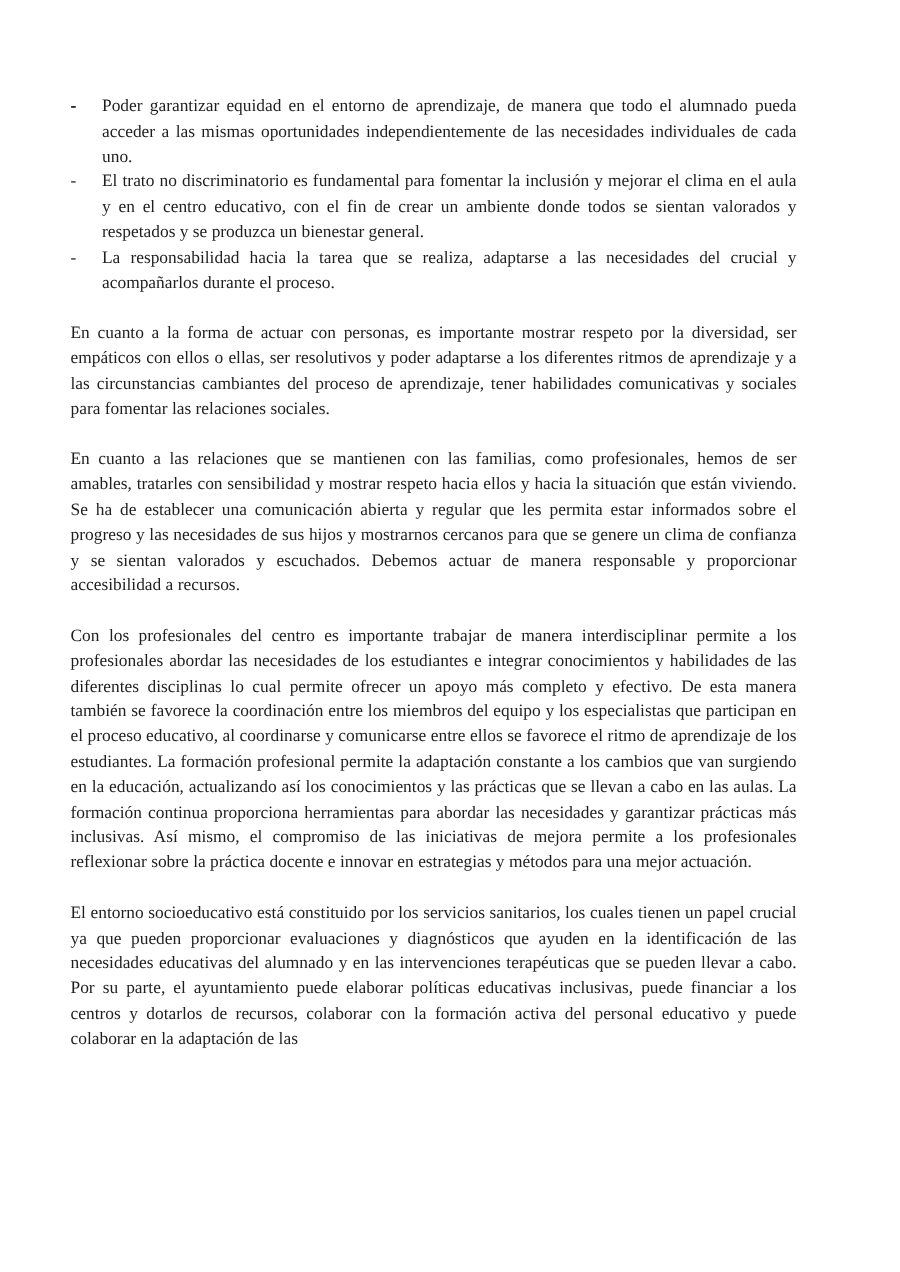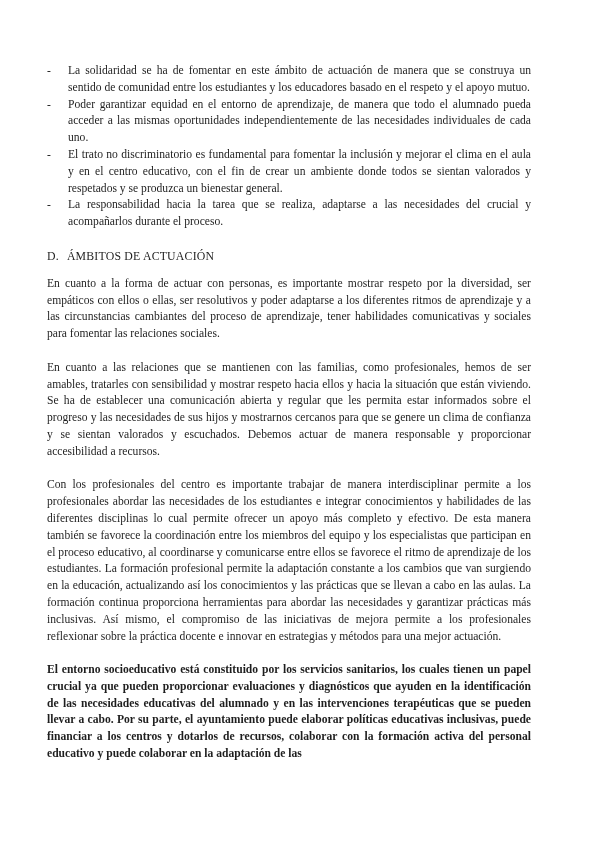--- a/index.html
+++ b/index.html
@@ -50,51 +50,46 @@
   }
   h2.heading .h-num {
     margin-right: 8px;
   }
   p.body-par {
     margin: 0 0 16.8px 0;
     text-align: justify;
   }
   p.body-par:last-child {
     margin-bottom: 16px;
-    font-weight: bold;
   }
 </style>
 </head>
 <body>
 
 <div class="page">
   <div class="content">
 
     <ul class="bullet-list">
       <li>
         <span class="marker">-</span>
-        <span>La solidaridad se ha de fomentar en este ámbito de actuación de manera que se construya un sentido de comunidad entre los estudiantes y los educadores basado en el respeto y el apoyo mutuo.</span>
       </li>
       <li>
         <span class="marker">-</span>
         <span>Poder garantizar equidad en el entorno de aprendizaje, de manera que todo el alumnado pueda acceder a las mismas oportunidades independientemente de las necesidades individuales de cada uno.</span>
       </li>
       <li>
         <span class="marker">-</span>
         <span>El trato no discriminatorio es fundamental para fomentar la inclusión y mejorar el clima en el aula y en el centro educativo, con el fin de crear un ambiente donde todos se sientan valorados y respetados y se produzca un bienestar general.</span>
       </li>
       <li>
         <span class="marker">-</span>
         <span>La responsabilidad hacia la tarea que se realiza, adaptarse a las necesidades del crucial y acompañarlos durante el proceso.</span>
       </li>
     </ul>
 
-    <h2 class="heading">
-      <span class="h-num">D.</span><span class="h-title">ÁMBITOS DE ACTUACIÓN</span>
-    </h2>
 
     <p class="body-par">En cuanto a la forma de actuar con personas, es importante mostrar respeto por la diversidad, ser empáticos con ellos o ellas, ser resolutivos y poder adaptarse a los diferentes ritmos de aprendizaje y a las circunstancias cambiantes del proceso de aprendizaje, tener habilidades comunicativas y sociales para fomentar las relaciones sociales.</p>
     <p class="body-par">En cuanto a las relaciones que se mantienen con las familias, como profesionales, hemos de ser amables, tratarles con sensibilidad y mostrar respeto hacia ellos y hacia la situación que están viviendo. Se ha de establecer una comunicación abierta y regular que les permita estar informados sobre el progreso y las necesidades de sus hijos y mostrarnos cercanos para que se genere un clima de confianza y se sientan valorados y escuchados. Debemos actuar de manera responsable y proporcionar accesibilidad a recursos.</p>
     <p class="body-par">Con los profesionales del centro es importante trabajar de manera interdisciplinar permite a los profesionales abordar las necesidades de los estudiantes e integrar conocimientos y habilidades de las diferentes disciplinas lo cual permite ofrecer un apoyo más completo y efectivo. De esta manera también se favorece la coordinación entre los miembros del equipo y los especialistas que participan en el proceso educativo, al coordinarse y comunicarse entre ellos se favorece el ritmo de aprendizaje de los estudiantes. La formación profesional permite la adaptación constante a los cambios que van surgiendo en la educación, actualizando así los conocimientos y las prácticas que se llevan a cabo en las aulas. La formación continua proporciona herramientas para abordar las necesidades y garantizar prácticas más inclusivas. Así mismo, el compromiso de las iniciativas de mejora permite a los profesionales reflexionar sobre la práctica docente e innovar en estrategias y métodos para una mejor actuación.</p>
     <p class="body-par">El entorno socioeducativo está constituido por los servicios sanitarios, los cuales tienen un papel crucial ya que pueden proporcionar evaluaciones y diagnósticos que ayuden en la identificación de las necesidades educativas del alumnado y en las intervenciones terapéuticas que se pueden llevar a cabo. Por su parte, el ayuntamiento puede elaborar políticas educativas inclusivas, puede financiar a los centros y dotarlos de recursos, colaborar con la formación activa del personal educativo y puede colaborar en la adaptación de las</p>
 
   </div>
 </div>
 
 </body></html>

